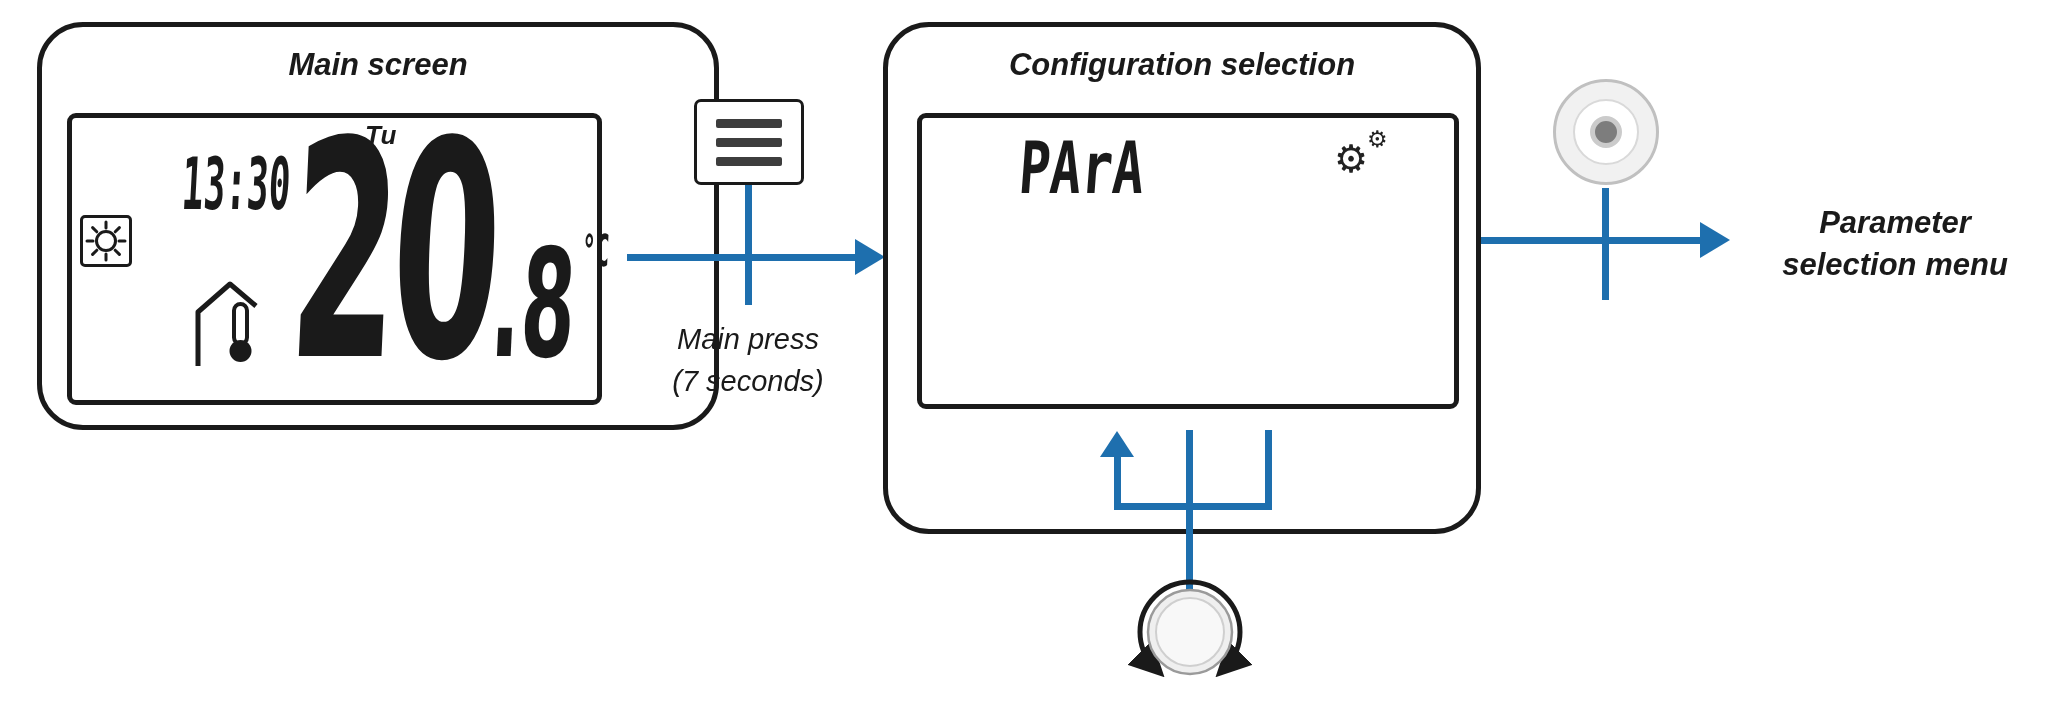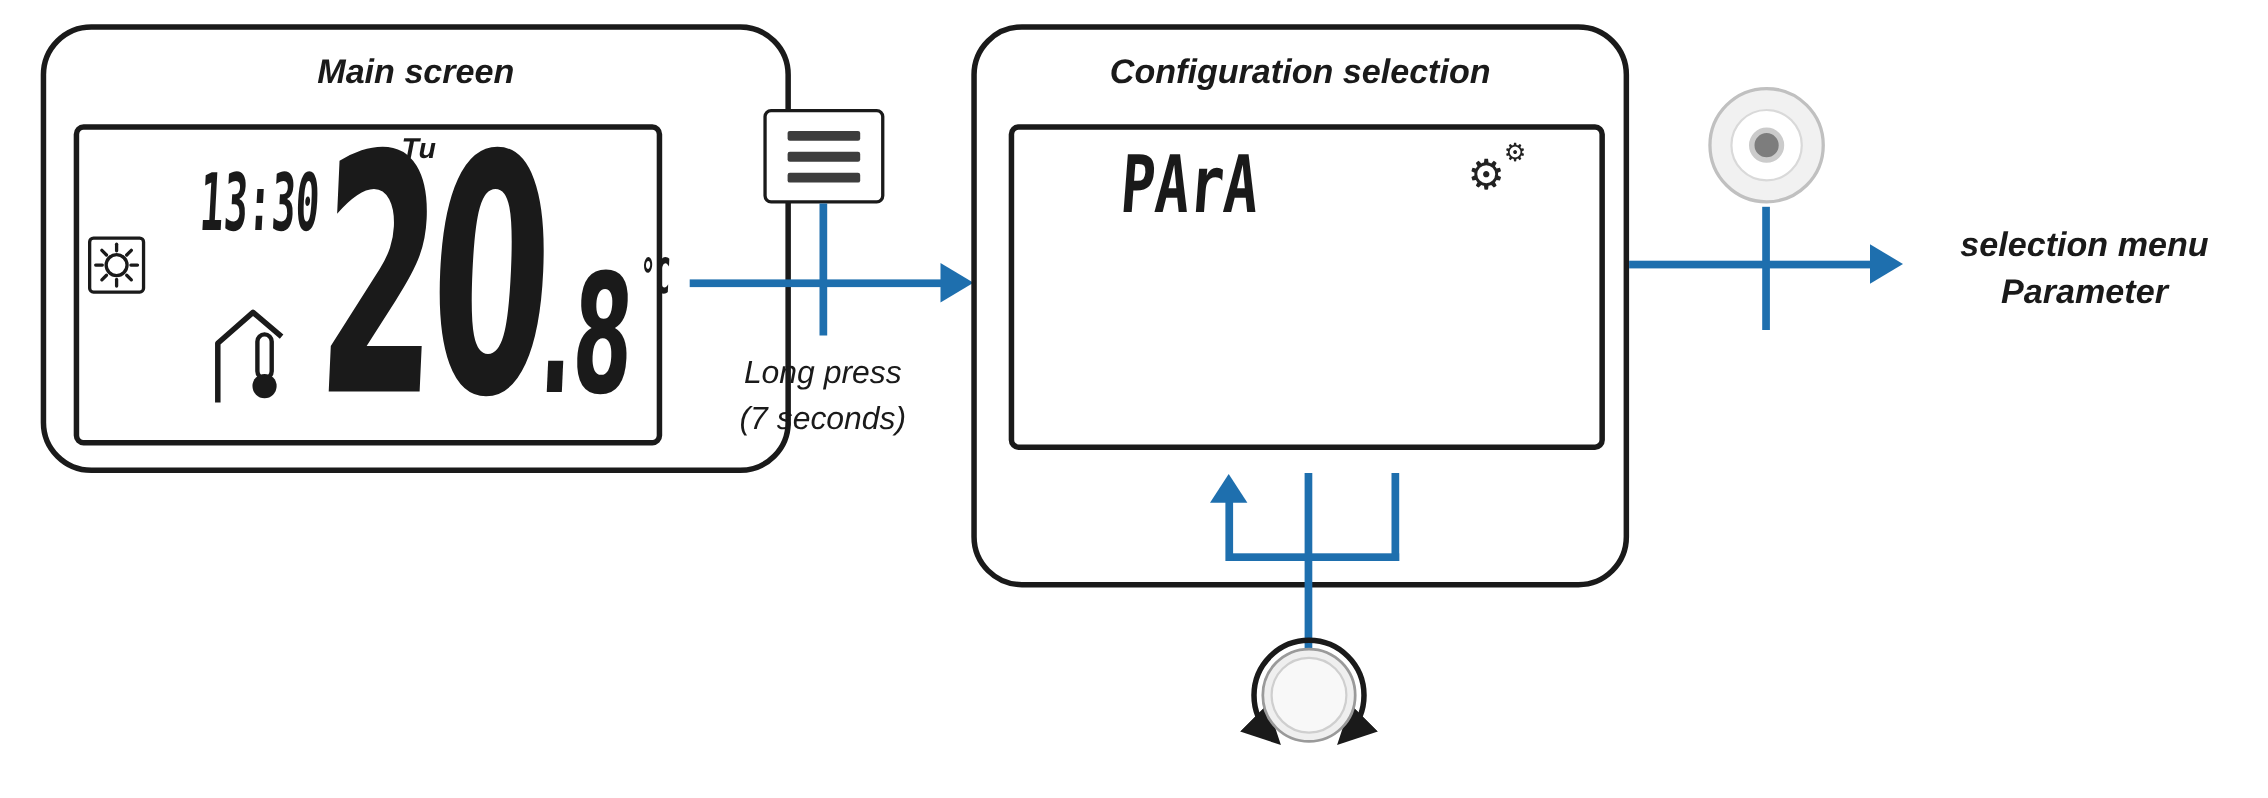--- a/index.html
+++ b/index.html
@@ -111,21 +111,21 @@
     <span style="display:contents;">
       <span class="bar"></span><span class="bar"></span><span class="bar"></span>
     </span>
   </div>
 
   <div class="vline" style="left:745px;top:185px;height:120px;"></div>
   <div class="hline" style="left:627px;top:254px;width:232px;"></div>
   <div class="arrow-right" style="left:855px;top:239px;"></div>
 
   <div class="caption" style="left:628px;top:318px;width:240px;">
-    <div>Long press</div>
+    <div>Main press</div>
     <div>(7 seconds)</div>
   </div>
 
   <div class="device" style="left:883px;top:22px;width:598px;height:512px;">
     <div class="device-title">Configuration selection</div>
     <div class="lcd" style="left:29px;top:86px;width:542px;height:296px;">
       <div class="seg para-display">PArA</div>
       <div class="gears">
         <span class="gear-lg">⚙</span>
         <span class="gear-sm">⚙</span>
@@ -137,22 +137,22 @@
     <div class="push-btn-mid">
       <div class="push-btn-dot"></div>
     </div>
   </div>
 
   <div class="vline" style="left:1602px;top:188px;height:112px;"></div>
   <div class="hline" style="left:1481px;top:237px;width:222px;"></div>
   <div class="arrow-right" style="left:1700px;top:222px;"></div>
 
   <div class="result-label" style="left:1745px;top:202px;width:300px;">
+    <div>Parameter</div>
     <div>selection menu</div>
-    <div>Parameter</div>
   </div>
 
   <div class="vline" style="left:1186px;top:430px;height:160px;"></div>
   <div class="vline" style="left:1265px;top:430px;height:80px;"></div>
   <div class="hline" style="left:1117px;top:503px;width:155px;"></div>
   <div class="vline" style="left:1114px;top:455px;height:55px;"></div>
   <div class="arrow-up" style="left:1100px;top:431px;"></div>
 
   <div style="position:absolute;left:1115px;top:557px;">
     <svg width="150" height="150" viewBox="0 0 150 150" aria-hidden="true">

